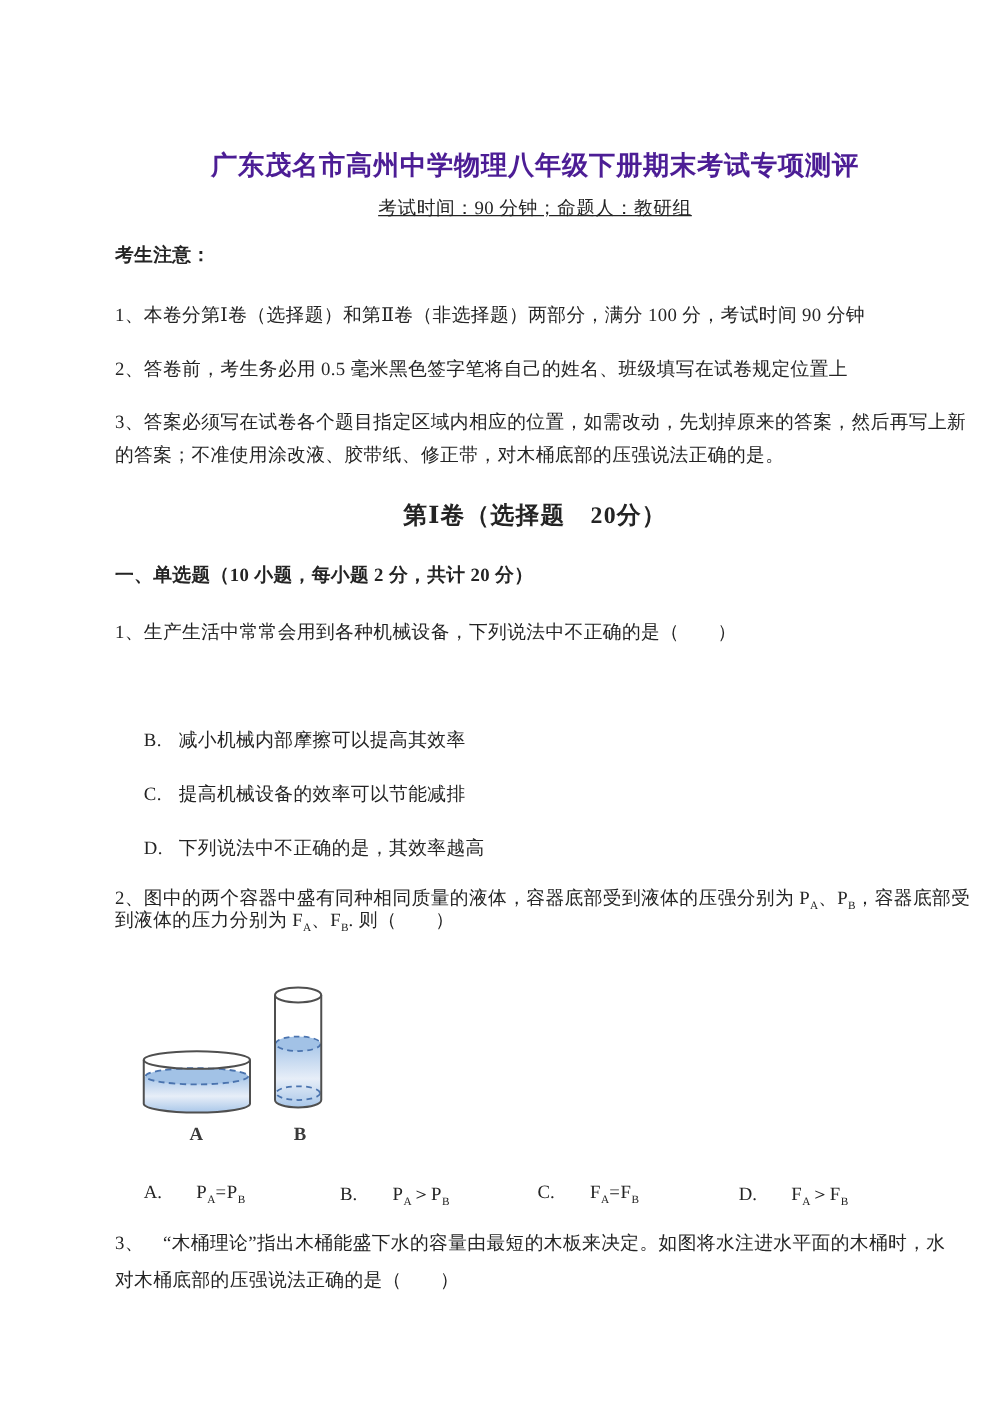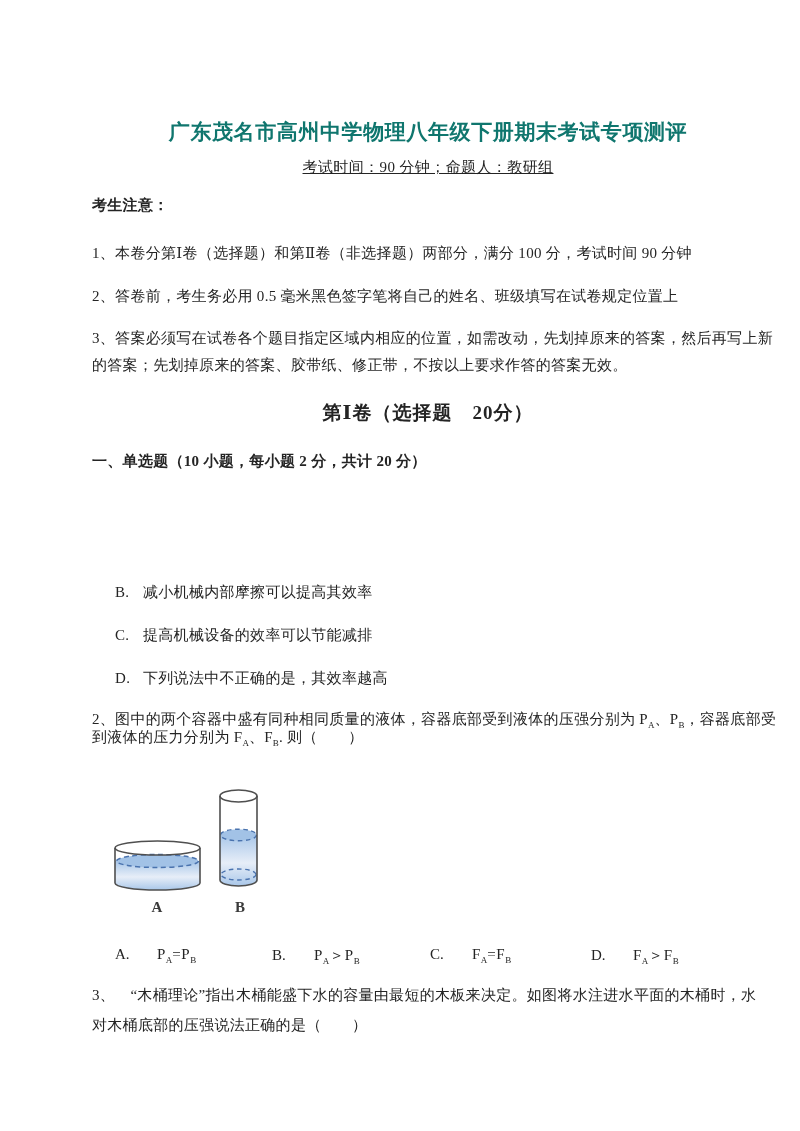--- a/index.html
+++ b/index.html
@@ -7,21 +7,21 @@
     position:relative;
     width:800px;height:1131px;
     background:#ffffff;
     font-family:"Liberation Serif","DejaVu Serif",serif;
     color:#242424;
     overflow:hidden;
   }
   .abs{position:absolute;white-space:nowrap;line-height:1.25;}
   .col{left:92px;width:672px;}
   .centered{text-align:center;}
-  .doc-title{top:119px;font-size:21px;font-weight:bold;letter-spacing:0.6px;color:#0f766e;}
+  .doc-title{top:119px;font-size:21px;font-weight:bold;letter-spacing:0.6px;color:#4c1d95;}
   .doc-subtitle{top:158px;font-size:15px;letter-spacing:0.4px;text-decoration:underline;}
   .bold{font-weight:bold;}
   .body-line{font-size:15px;letter-spacing:0.3px;}
   .notice-header{top:196px;}
   .note1{top:244px;}
   .note2{top:287px;}
   .note3a{top:329px;}
   .note3b{top:356px;}
   .section-title{top:401px;font-size:19px;font-weight:bold;letter-spacing:1px;}
   .subsection{top:452px;font-weight:bold;}
@@ -43,25 +43,26 @@
 
 <div id="page">
 
   <div class="abs col centered doc-title">广东茂名市高州中学物理八年级下册期末考试专项测评</div>
   <div class="abs col centered doc-subtitle">考试时间：90 分钟；命题人：教研组</div>
 
   <div class="abs col body-line bold notice-header">考生注意：</div>
   <div class="abs col body-line note1">1、本卷分第Ⅰ卷（选择题）和第Ⅱ卷（非选择题）两部分，满分 100 分，考试时间 90 分钟</div>
   <div class="abs col body-line note2">2、答卷前，考生务必用 0.5 毫米黑色签字笔将自己的姓名、班级填写在试卷规定位置上</div>
   <div class="abs col body-line note3a">3、答案必须写在试卷各个题目指定区域内相应的位置，如需改动，先划掉原来的答案，然后再写上新</div>
-  <div class="abs col body-line note3b">的答案；先划掉原来的答案、胶带纸、修正带，不按以上要求作答的答案无效。</div>
+  <div class="abs col body-line note3b">的答案；不准使用涂改液、胶带纸、修正带，对木桶底部的压强说法正确的是。</div>
 
   <div class="abs col centered section-title">第Ⅰ卷（选择题　20分）</div>
   <div class="abs col body-line subsection">一、单选题（10 小题，每小题 2 分，共计 20 分）</div>
 
+  <div class="abs col body-line q1">1、生产生活中常常会用到各种机械设备，下列说法中不正确的是（　　）</div>
   <div class="opt" style="top:583px">
     <span class="opt-label">B.</span><span>减小机械内部摩擦可以提高其效率</span>
   </div>
   <div class="opt" style="top:626px">
     <span class="opt-label">C.</span><span>提高机械设备的效率可以节能减排</span>
   </div>
   <div class="opt" style="top:669px">
     <span class="opt-label">D.</span><span>下列说法中不正确的是，其效率越高</span>
   </div>
 

